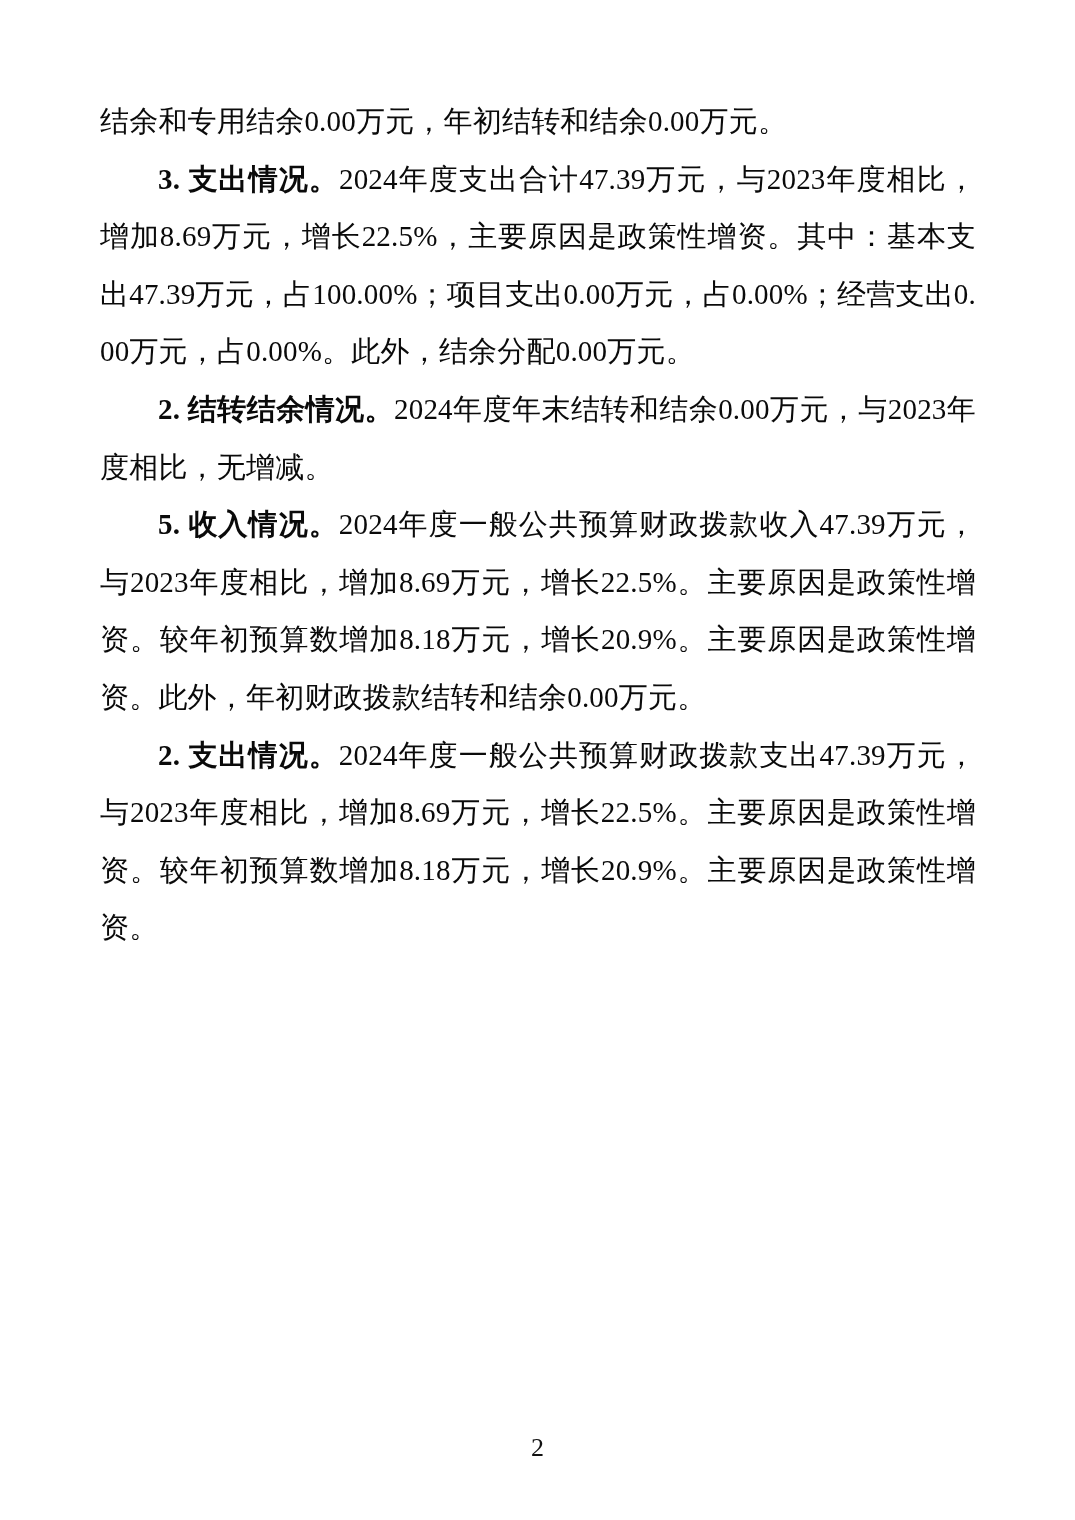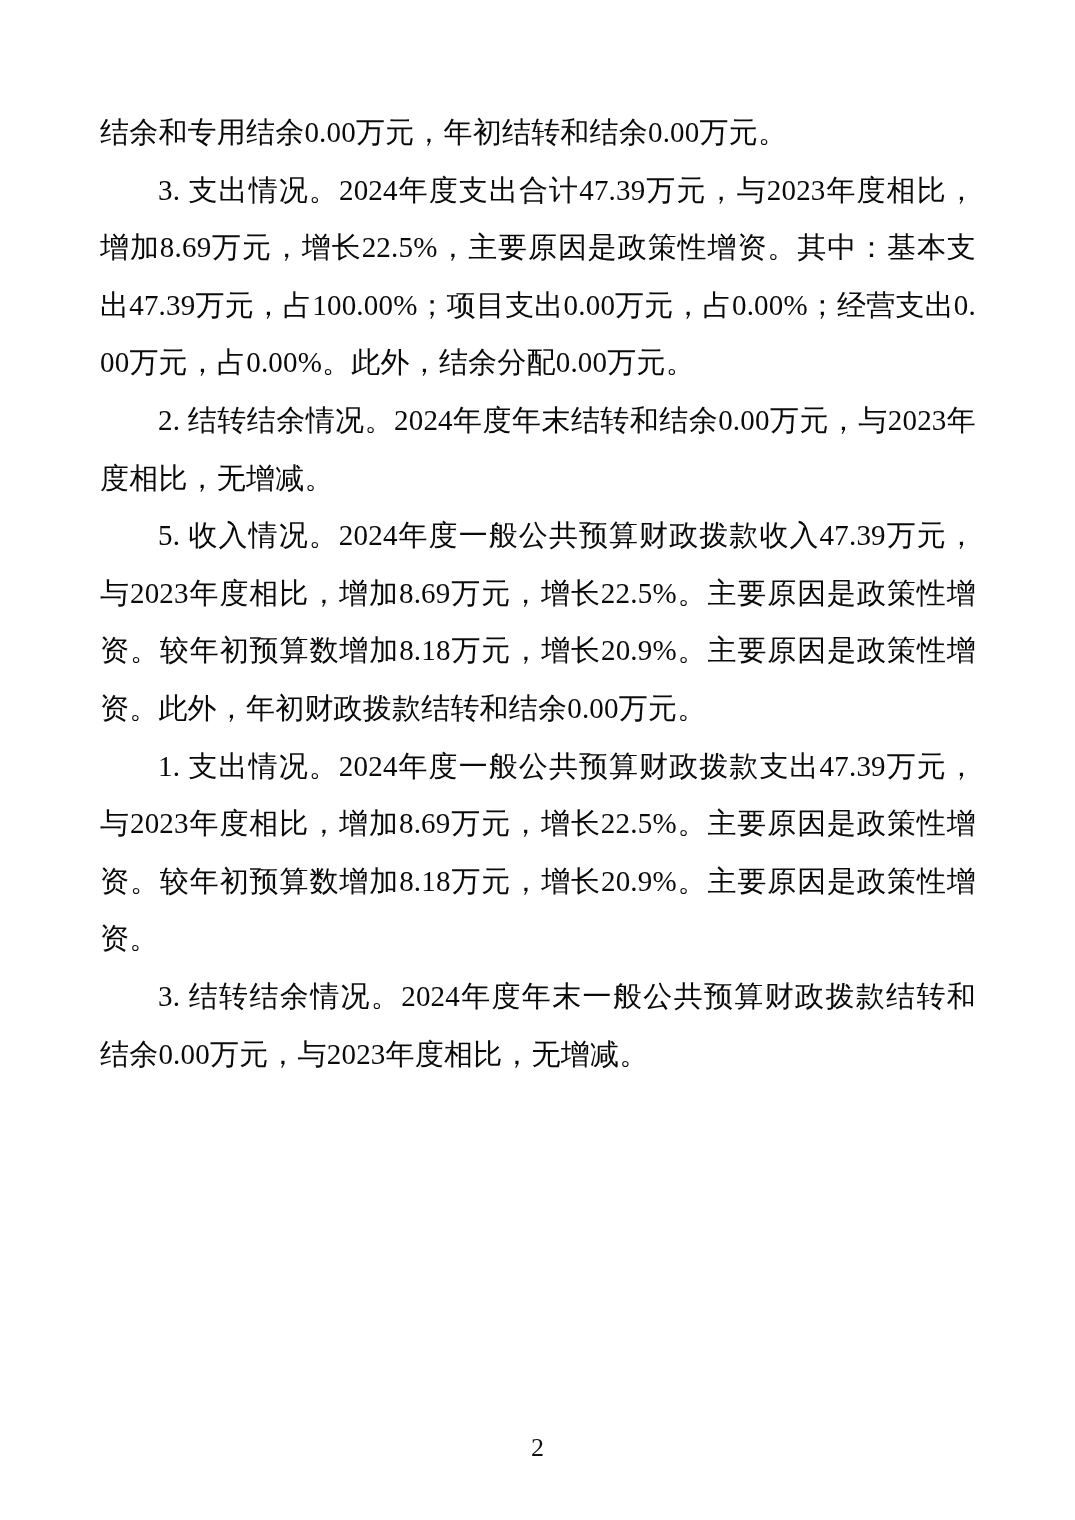--- a/index.html
+++ b/index.html
@@ -12,36 +12,36 @@
     overflow: hidden;
   }
   .page {
     position: absolute;
     inset: 0;
     background: #ffffff;
   }
   .content {
     position: absolute;
     left: 100px;
-    top: 104px;
+    top: 93px;
     width: 876px;
   }
   .para {
     margin: 0;
     padding: 0;
     font-size: 29px;
     line-height: 57.6px;
     text-align: justify;
     text-justify: inter-character;
     letter-spacing: 0.2px;
     word-break: break-all;
     color: #0a0a0a;
   }
   .para.indent { text-indent: 58px; }
-  .bold { font-weight: normal; }
+  .bold { font-weight: bold; }
   .regular { font-weight: normal; }
   .page-number {
     position: absolute;
     top: 1432px;
     left: 0;
     width: 100%;
     text-align: center;
     font-size: 26px;
     line-height: 32px;
     color: #111111;
@@ -49,17 +49,16 @@
 </style>
 </head>
 <body>
 
 <div class="page">
   <div class="content">
       <p class="para"><span class="regular">结余和专用结余0.00万元，年初结转和结余0.00万元。</span></p>
       <p class="para indent"><span class="bold">3. 支出情况。</span><span class="regular">2024年度支出合计47.39万元，与2023年度相比，增加8.69万元，增长22.5%，主要原因是政策性增资。其中：基本支出47.39万元，占100.00%；项目支出0.00万元，占0.00%；经营支出0.00万元，占0.00%。此外，结余分配0.00万元。</span></p>
       <p class="para indent"><span class="bold">2. 结转结余情况。</span><span class="regular">2024年度年末结转和结余0.00万元，与2023年度相比，无增减。</span></p>
       <p class="para indent"><span class="bold">5. 收入情况。</span><span class="regular">2024年度一般公共预算财政拨款收入47.39万元，与2023年度相比，增加8.69万元，增长22.5%。主要原因是政策性增资。较年初预算数增加8.18万元，增长20.9%。主要原因是政策性增资。此外，年初财政拨款结转和结余0.00万元。</span></p>
-      <p class="para indent"><span class="bold">1. 支出情况。</span><span class="regular">2024年度一般公共预算财政拨款支出47.39万元，与2023年度相比，增加8.69万元，增长22.5%。主要原因是政策性增资。较年初预算数增加8.18万元，增长20.9%。主要原因是政策性增资。</span></p>
-      <p class="para indent"><span class="bold">3. 结转结余情况。</span><span class="regular">2024年度年末一般公共预算财政拨款结转和结余0.00万元，与2023年度相比，无增减。</span></p>
+      <p class="para indent"><span class="bold">2. 支出情况。</span><span class="regular">2024年度一般公共预算财政拨款支出47.39万元，与2023年度相比，增加8.69万元，增长22.5%。主要原因是政策性增资。较年初预算数增加8.18万元，增长20.9%。主要原因是政策性增资。</span></p>
     </div>
   <div class="page-number">2</div>
 </div>
 
 </body></html>

